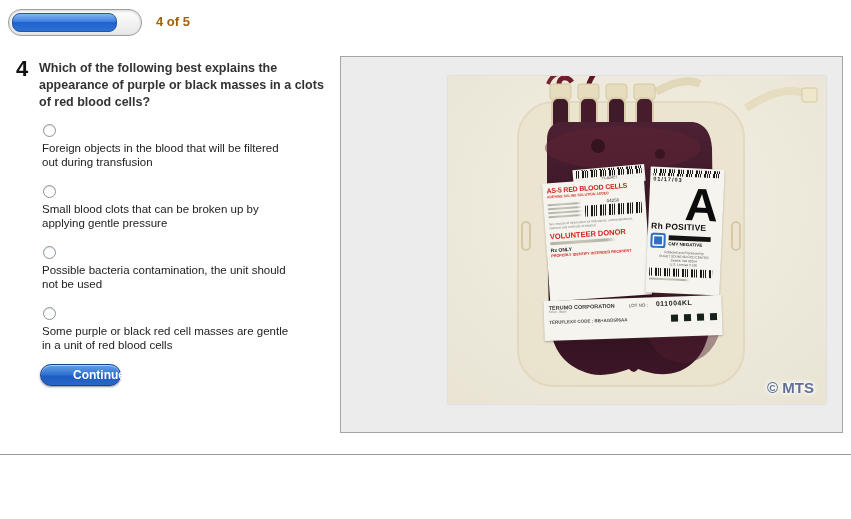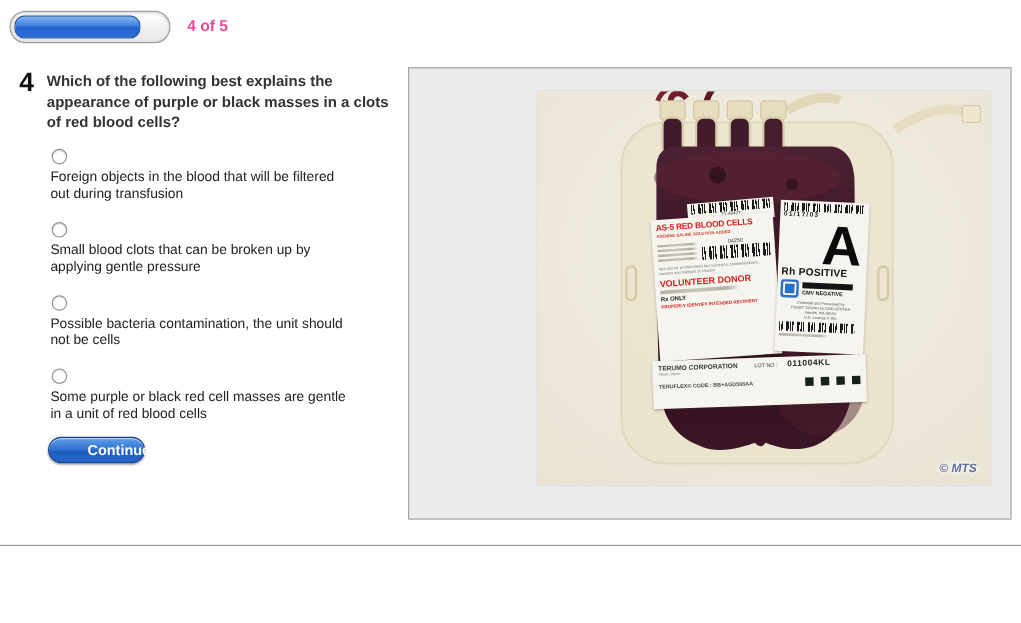--- a/index.html
+++ b/index.html
@@ -13,21 +13,21 @@
     border:1px solid #9f9f9f;border-radius:13px;
     background:linear-gradient(#ffffff,#e7e7e7);
     box-shadow:inset 0 1px 3px rgba(0,0,0,.18);
   }
   .progress-fill{
     position:absolute;left:3px;top:3px;height:17px;width:78%;
     border:1px solid #2257a8;border-radius:8px;
     background:linear-gradient(#85b5ee 0%,#3d7edf 45%,#2163cd 50%,#2e6fd6 100%);
   }
   .progress-text{
-    position:absolute;left:156px;top:14px;font-size:13px;font-weight:bold;color:#ec4899;text-align:right;
+    position:absolute;left:156px;top:14px;font-size:13px;font-weight:bold;color:#a16207;text-align:right;
   }
   
   .qnum{position:absolute;left:16px;top:56px;font-size:22px;font-weight:bold;color:#101010;}
   .qtext{
     position:absolute;left:39px;top:60px;width:292px;
     font-size:12.5px;font-weight:bold;color:#333;line-height:17px;
   }
   .options{position:absolute;left:42px;top:124px;width:270px;}
   .option{margin-bottom:16px;}
   .radio{
@@ -49,23 +49,22 @@
   .panel{
     position:absolute;left:340px;top:56px;width:503px;height:377px;
     background:#ececec;border:1px solid #a5a5a5;box-sizing:border-box;
   }
   .photo{
     position:absolute;left:107px;top:19px;width:378px;height:328px;
     background:#f0ecdf;overflow:hidden;box-shadow:0 0 2px rgba(0,0,0,.15);
   }
   .photo svg{position:absolute;left:0;top:0;}
   .photo-credit{
-    position:absolute;right:12px;bottom:8px;font-size:10px;font-weight:bold;color:#5f6f96;
+    position:absolute;right:12px;bottom:8px;font-size:15px;font-weight:bold;color:#5f6f96;
     text-shadow:0 0 3px #fff,0 0 5px #fff,0 0 6px #fff;
-    font-style:italic;
   }
   
   .bag-label{position:absolute;background:#f5f4ee;box-shadow:0 1px 2px rgba(70,45,35,.35);box-sizing:border-box;}
   .lbl-strip-left{left:125px;top:91px;width:72px;height:17px;transform:rotate(-5deg);padding:1px 3px;}
   .lbl-main{left:98px;top:104px;width:102px;height:118px;transform:rotate(-4deg);padding:4px 4px 2px;}
   .lbl-right{left:200px;top:92px;width:74px;height:126px;transform:rotate(2.5deg);padding:2px 3px;}
   .lbl-bottom{left:96px;top:222px;width:178px;height:40px;transform:rotate(-2deg);padding:3px 5px;}
   .barcode{
     background-image:repeating-linear-gradient(90deg,#1b1b1b 0px,#1b1b1b 1px,transparent 1px,transparent 2px,#1b1b1b 2px,#1b1b1b 3px,transparent 3px,transparent 6px,#1b1b1b 6px,#1b1b1b 8px,transparent 8px,transparent 9px);
   }
@@ -112,21 +111,21 @@
   <div class="option">
     <span class="radio"></span>
     <div class="option-text">Foreign objects in the blood that will be filtered out during transfusion</div>
   </div>
   <div class="option">
     <span class="radio"></span>
     <div class="option-text">Small blood clots that can be broken up by applying gentle pressure</div>
   </div>
   <div class="option">
     <span class="radio"></span>
-    <div class="option-text">Possible bacteria contamination, the unit should not be cells</div>
+    <div class="option-text">Possible bacteria contamination, the unit should not be used</div>
   </div>
   <div class="option">
     <span class="radio"></span>
     <div class="option-text">Some purple or black red cell masses are gentle in a unit of red blood cells</div>
   </div>
 </div>
 
 <button class="continue-btn">Continue</button>
 
 <div class="panel">

